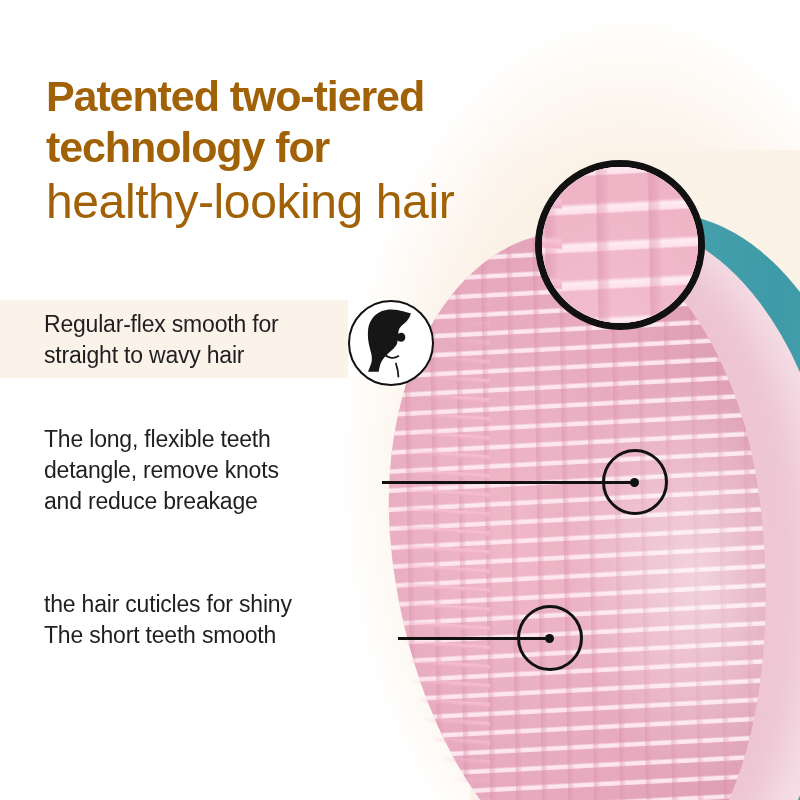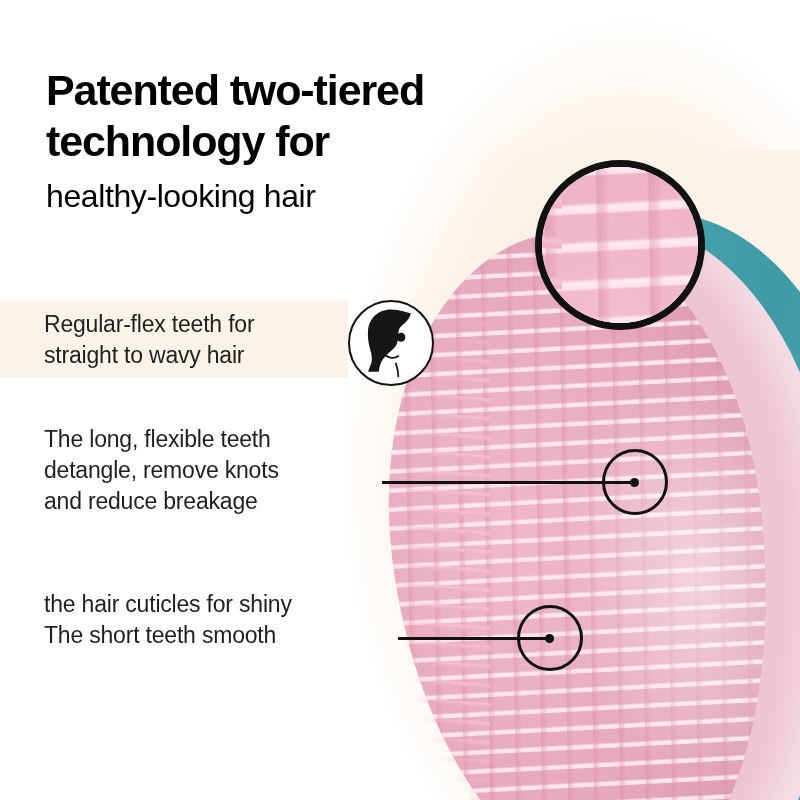--- a/index.html
+++ b/index.html
@@ -204,34 +204,34 @@
         rgba(240,172,196,.9) 18px,
         rgba(248,196,214,.9) 25px,
         rgba(255,255,255,0) 29px,
         rgba(255,255,255,0) 40px);
   }
 
   
   .headline {
     position: absolute;
     left: 46px;
-    top: 65px;
+    top: 71px;
     width: 520px;
-    color: #000000;
+    color: #a16207;
   }
   .headline .ln1,
   .headline .ln2 {
     font-size: 43px;
     font-weight: 800;
     letter-spacing: -1.1px;
     line-height: 51px;
     white-space: nowrap;
   }
   .headline .ln3 {
-    font-size: 32px;
+    font-size: 48px;
     font-weight: 400;
     letter-spacing: -0.4px;
     line-height: 50px;
     margin-top: 4px;
     white-space: nowrap;
   }
 
   
   .cream-band {
     position: absolute;
@@ -325,21 +325,21 @@
 
   <div class="headline">
     <div class="ln1">Patented two-tiered</div>
     <div class="ln2">technology for</div>
     <div class="ln3">healthy-looking hair</div>
   </div>
 
   <div class="cream-band"></div>
 
   <div class="feature" id="feature-1">
-    <span class="line">Regular-flex teeth for</span>
+    <span class="line">Regular-flex smooth for</span>
     <span class="line">straight to wavy hair</span>
   </div>
 
   <div class="hair-badge">
     <svg viewBox="0 0 100 100" xmlns="http://www.w3.org/2000/svg" aria-hidden="true">
       <g fill="#161616">
         <path d="M50 9c-16 0-27 11-28 26-1 11 2 20 4 28 1 5 1 10-1 14l-3 8h13c1-6 2-11 5-15 4-6 9-9 13-13 3-3 5-6 5-10 3 2 6 2 8 0 2-2 2-6 0-8-2-2-5-2-7 0 0-6 2-9 6-12 5-4 9-9 9-14C74 15 63 9 50 9z"></path>
       </g>
       <g fill="none" stroke="#161616" stroke-width="2.2" stroke-linecap="round">
         <path d="M48 52c2 2 5 2 7 0"></path>

